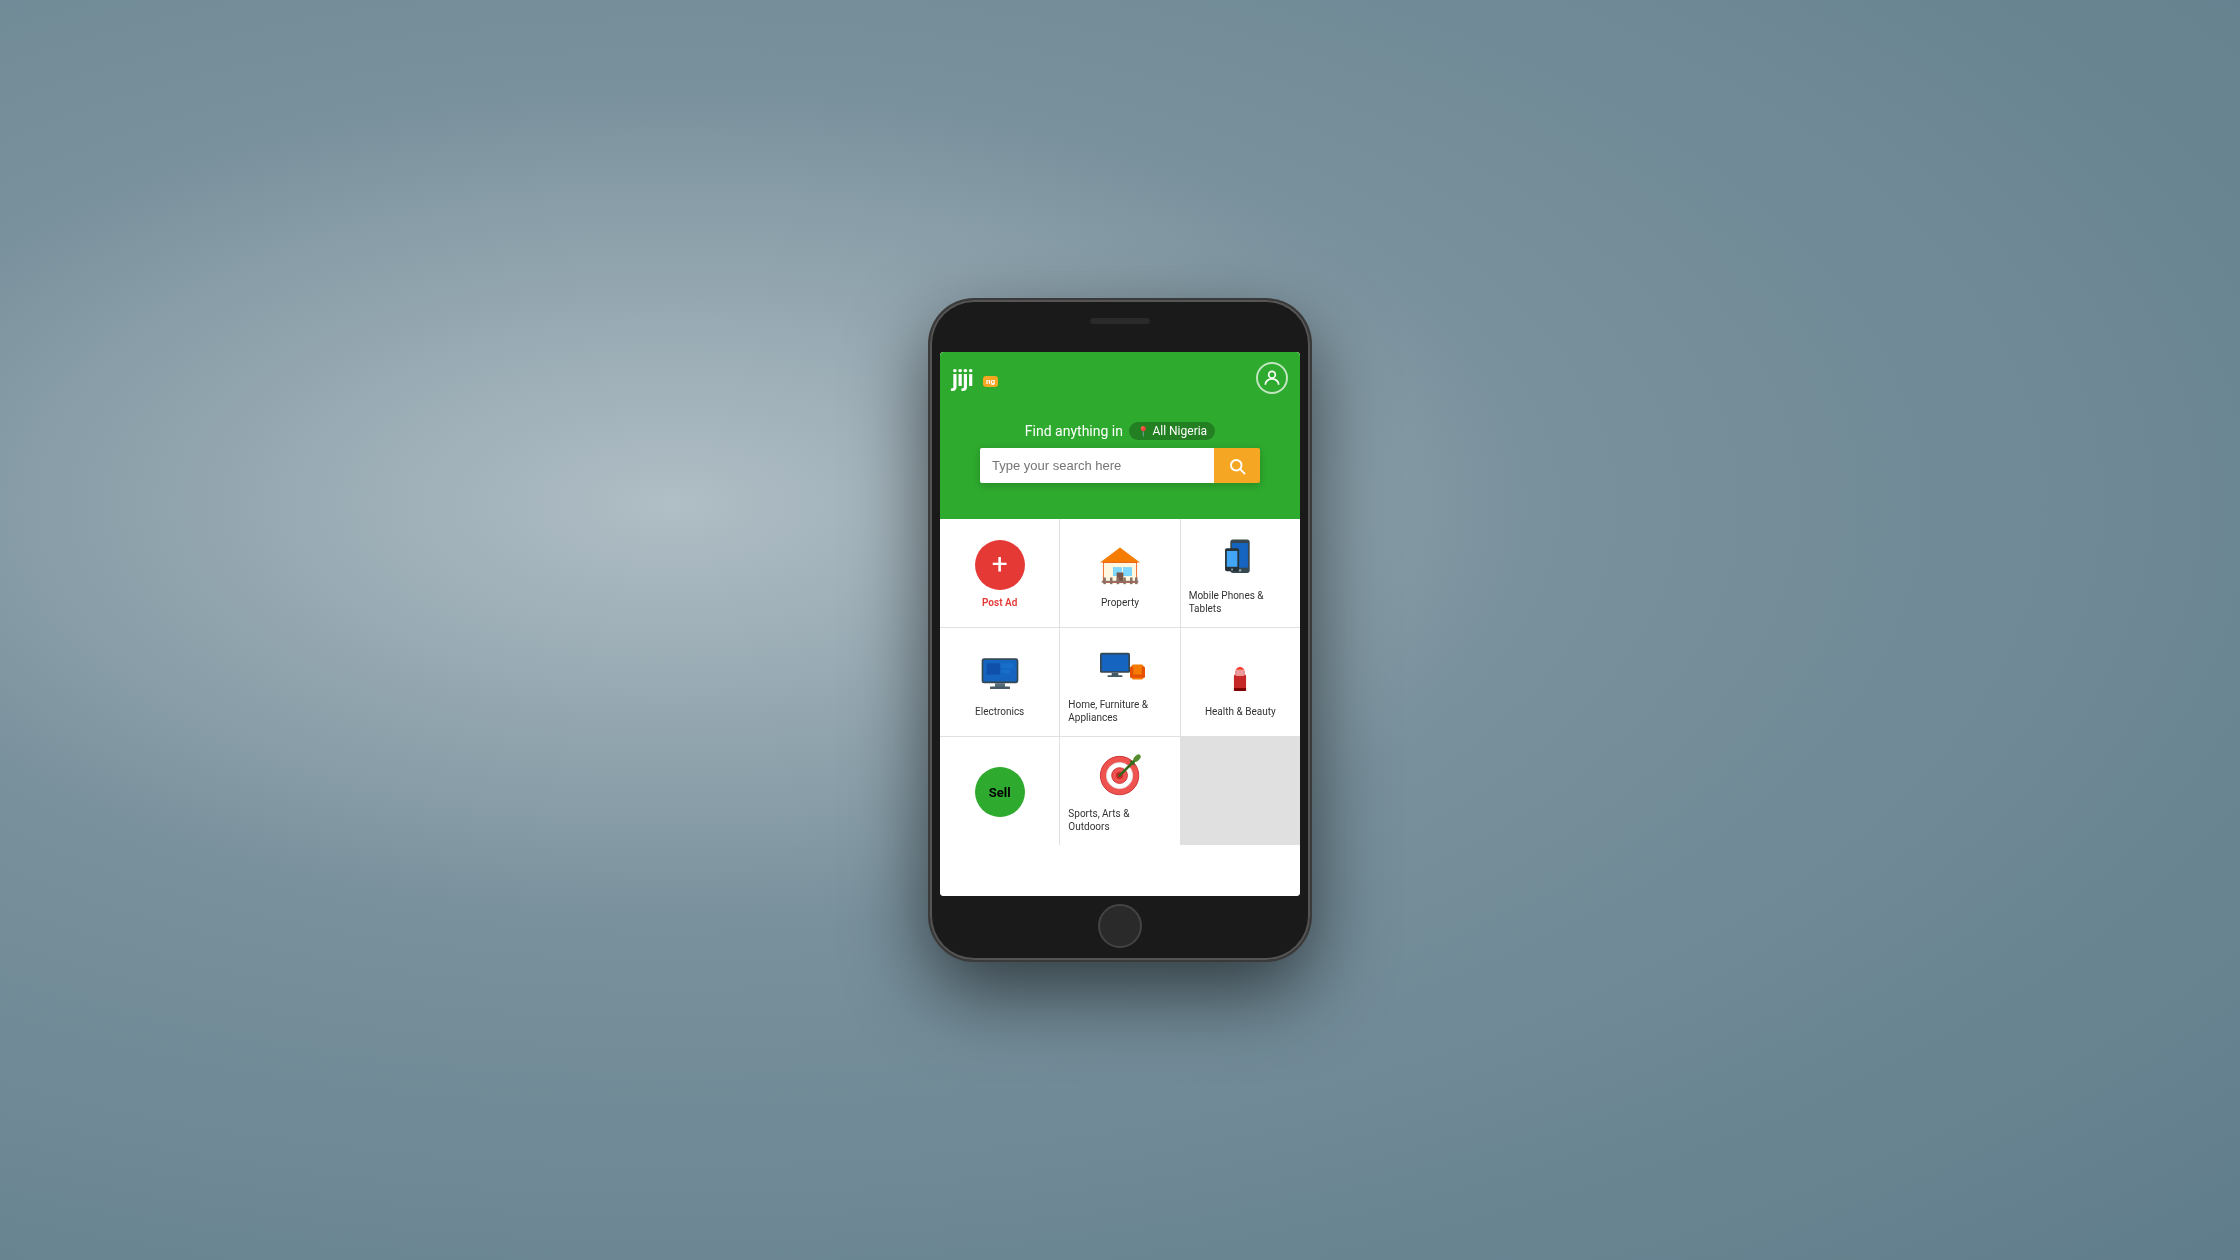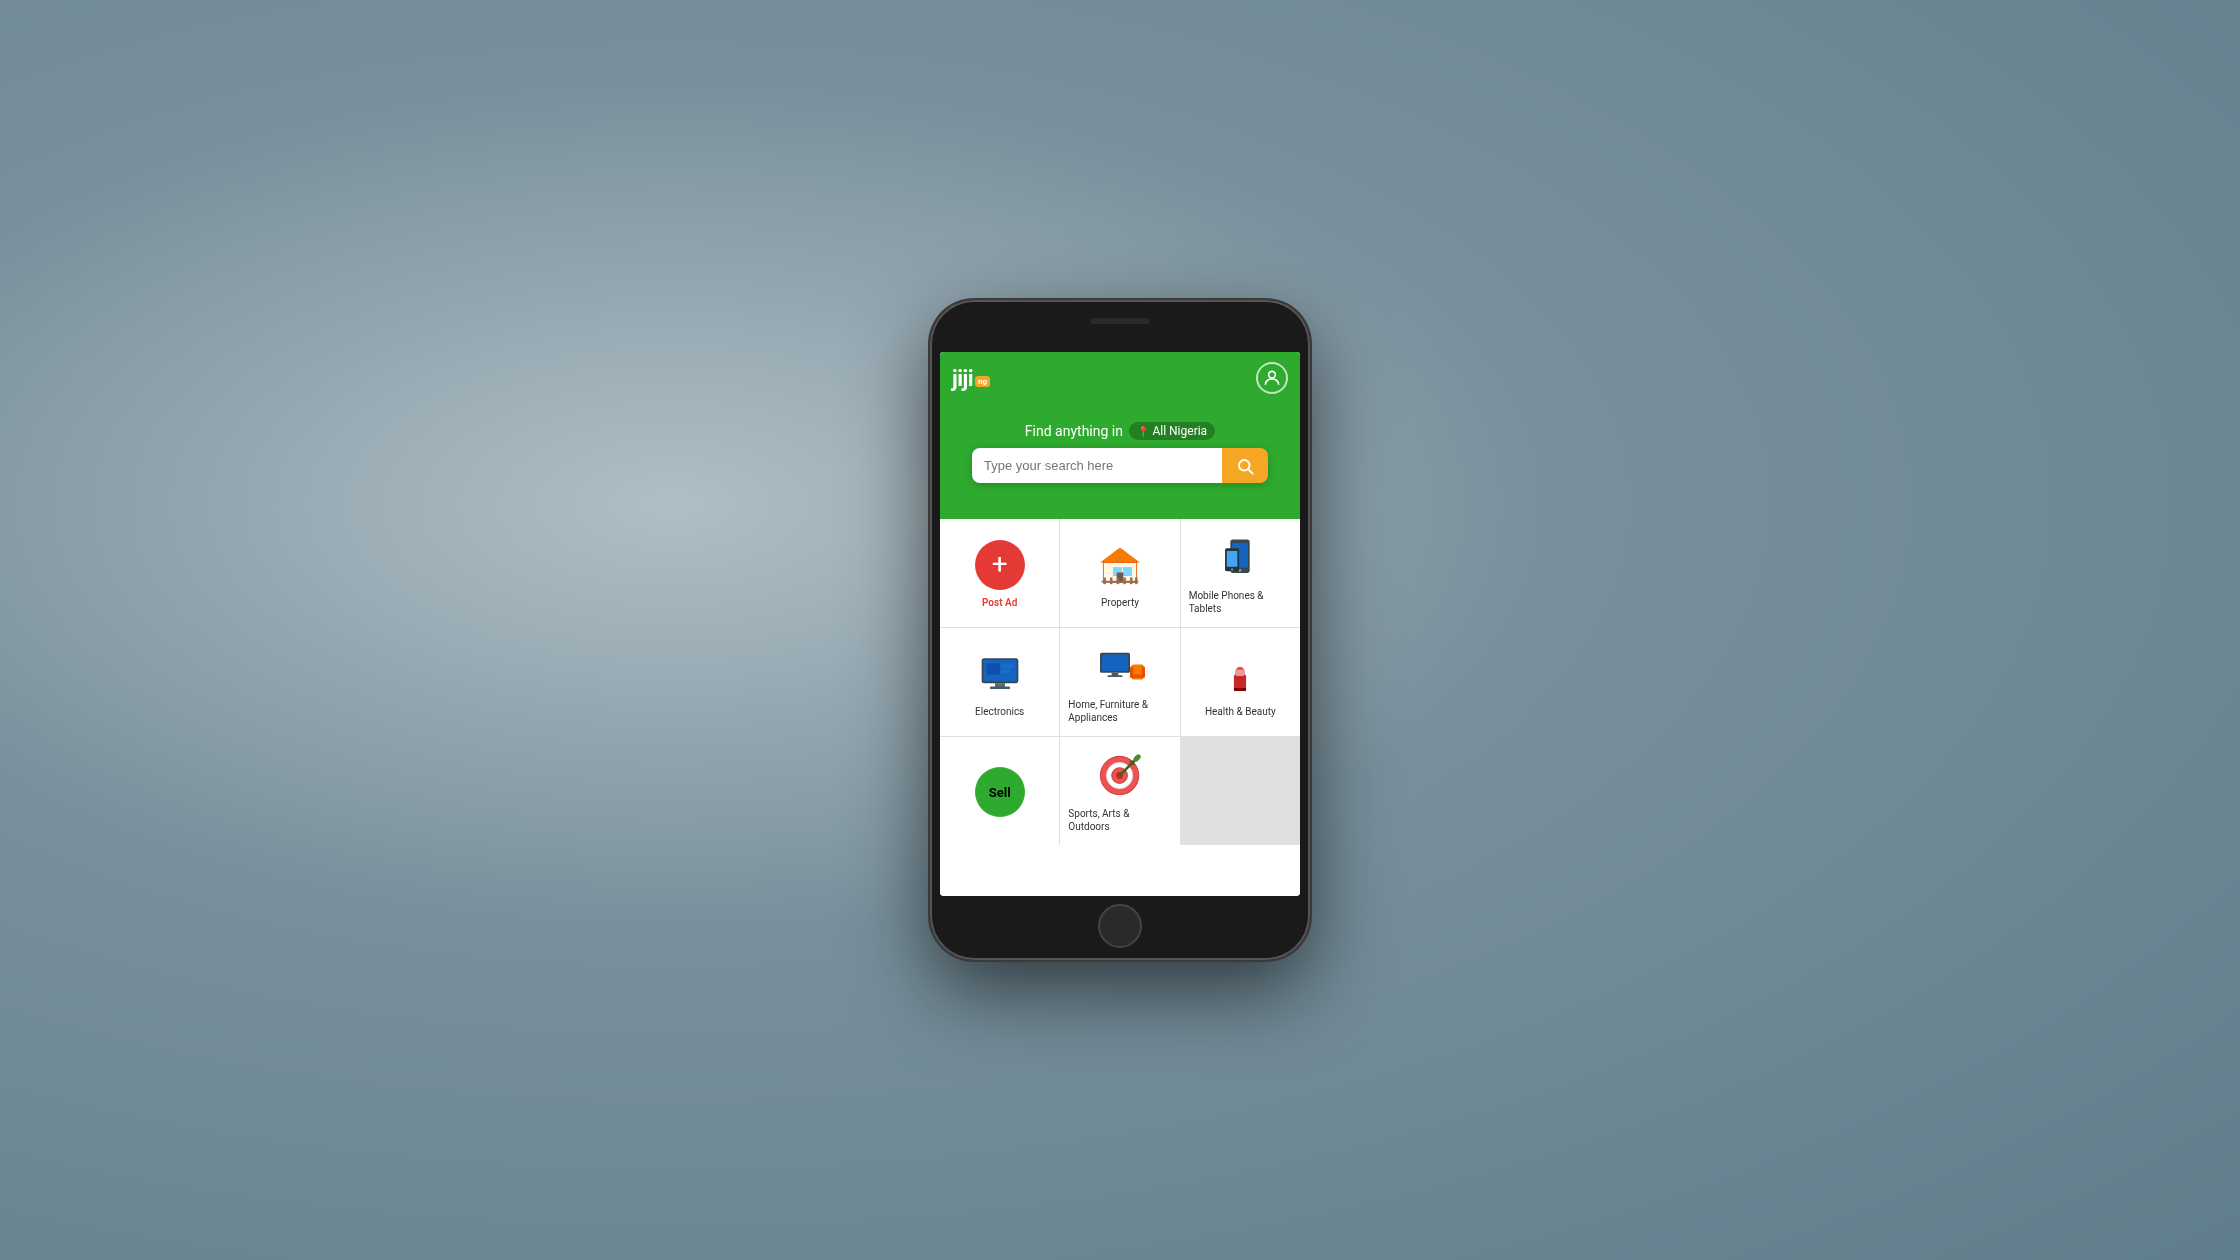--- a/index.html
+++ b/index.html
@@ -87,21 +87,21 @@
       background: #2eaa2e;
       padding: 10px 12px 8px;
       display: flex;
       align-items: center;
       justify-content: space-between;
     }
 
     .logo-container {
       display: flex;
       align-items: center;
-      gap: 2px;
+      gap: 10px;
     }
 
     .logo-text {
       color: #fff;
       font-size: 22px;
       font-weight: 700;
       letter-spacing: -0.5px;
     }
 
     .logo-badge {
@@ -160,22 +160,22 @@
       gap: 3px;
     }
 
     .location-pin {
       font-size: 10px;
     }
 
     
     .search-bar {
       display: flex;
-      margin: 0 4px;
-      border-radius: 8px;
+      margin: 0 12px;
+      border-radius: 2px;
       overflow: hidden;
       box-shadow: 0 2px 8px rgba(0,0,0,0.2);
     }
 
     .search-input {
       flex: 1;
       background: #fff;
       border: none;
       outline: none;
       padding: 10px 12px;

